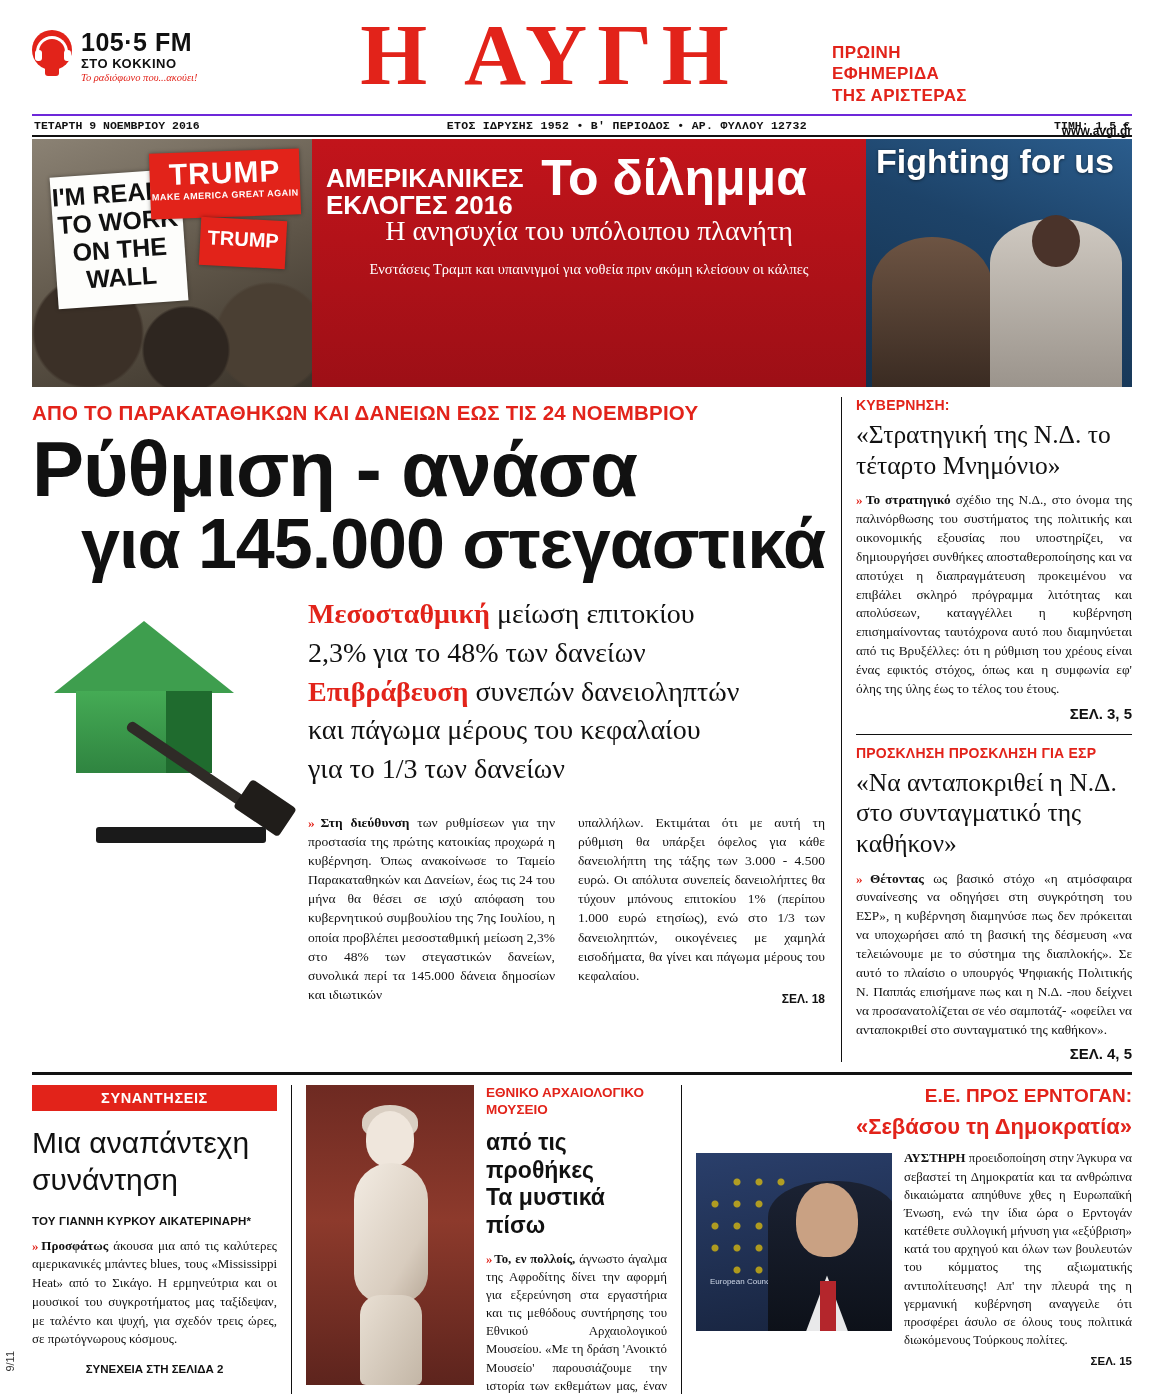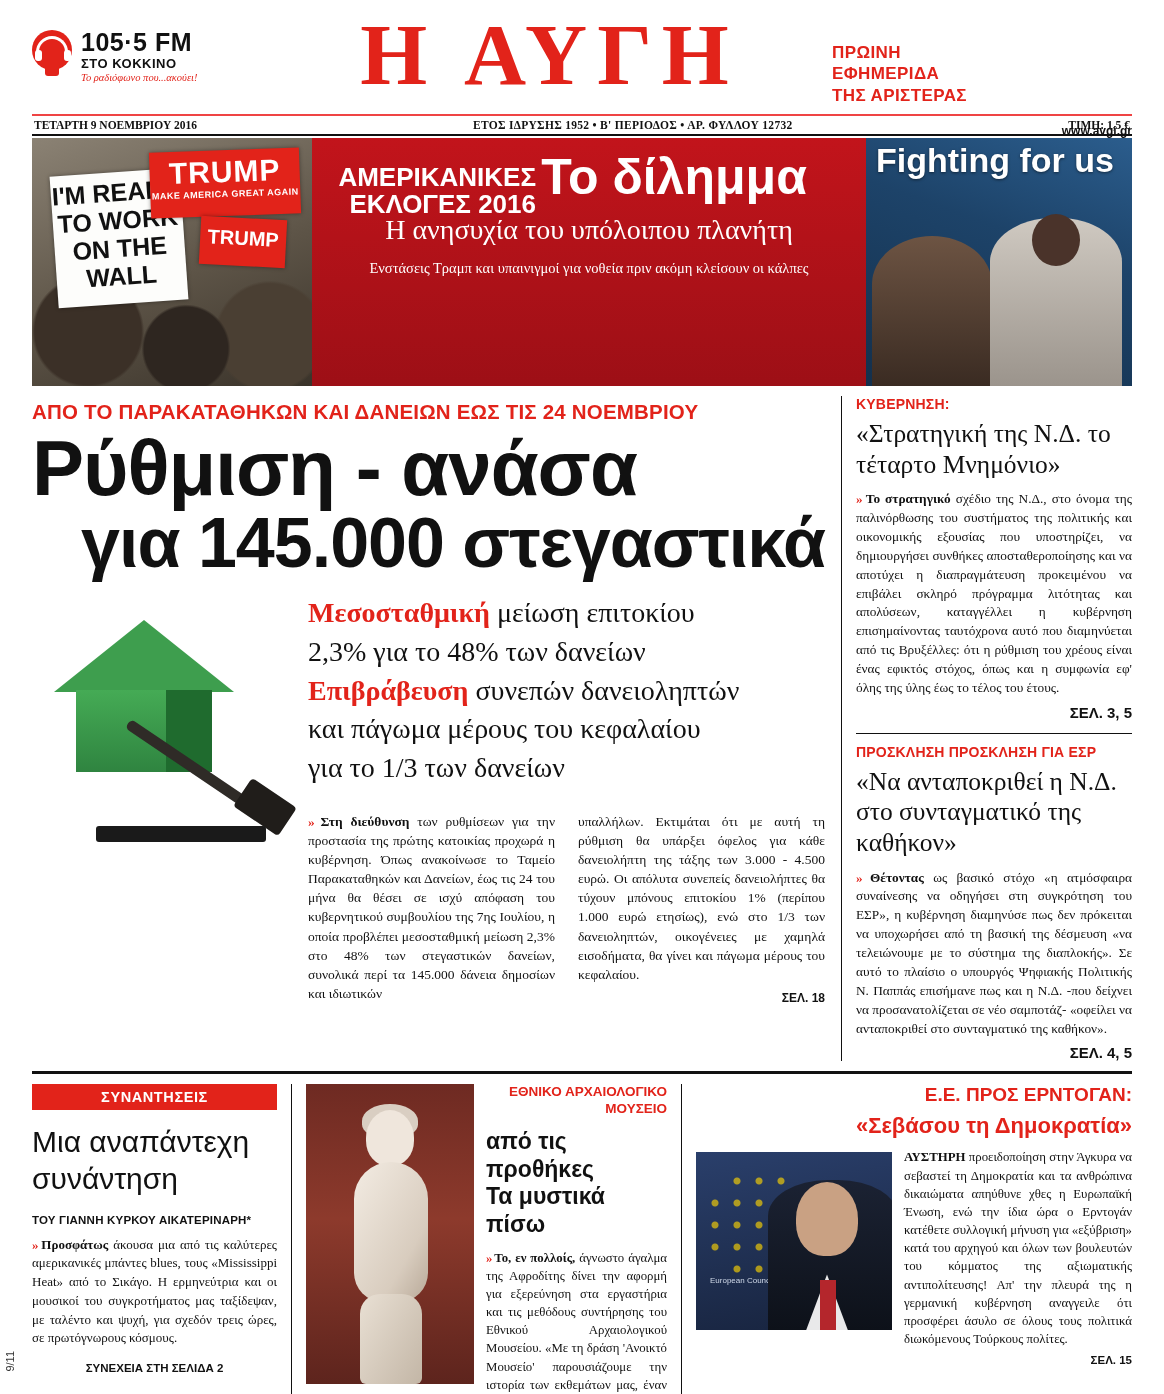--- a/index.html
+++ b/index.html
@@ -51,23 +51,23 @@
     color: #e2231a; font-size: 17px; line-height: 1.25; letter-spacing: .4px;
   }
   .website {
     font-family: "Liberation Sans", sans-serif; font-weight: bold;
     font-size: 12px; color: #111; text-align: right; margin-top: 18px;
   }
 
   
   .infobar {
     display: flex; justify-content: space-between; 
-    border-top: 2px solid #ef4444; border-bottom: 2px solid #111;
+    border-top: 2px solid #6d28d9; border-bottom: 2px solid #111;
     padding: 3px 2px; margin-top: 4px;
-    font-family: Liberation Serif, serif; font-size: 11.5px; font-weight: bold;
+    font-family: Liberation Mono, monospace; font-size: 11.5px; font-weight: bold;
   }
   .infobar .center { letter-spacing: .3px; }
 
   
   .banner { position: relative; height: 248px; margin-top: 2px; overflow: hidden; display: flex; }
   .banner-left { width: 280px; position: relative; background: #6a6256; overflow: hidden; }
   .banner-left .crowd {
     position: absolute; inset: 0;
     background:
       radial-gradient(circle at 20% 78%, #3b3027 0 18%, transparent 19%),
@@ -81,21 +81,21 @@
   }
   .sign-wall { left: 22px; top: 34px; width: 130px; height: 132px; transform: rotate(-4deg); font-size: 25px; line-height: 1.12; padding-top: 6px; }
   .sign-trump { left: 118px; top: 12px; width: 150px; height: 66px; background: #e2231a; color: #fff; font-size: 30px; letter-spacing: 1px; padding-top: 5px; transform: rotate(-2deg); }
   .sign-trump small { display:block; font-size: 9px; letter-spacing: .5px; }
   .sign-trump2 { left: 168px; top: 80px; width: 86px; height: 48px; background: #e2231a; color: #fff; font-size: 20px; padding-top: 9px; transform: rotate(3deg); }
 
   .banner-mid { flex: 1; background: linear-gradient(180deg,#c2141b 0%, #9d0f16 100%); position: relative; }
   .banner-mid .mid-inner { position: absolute; inset: 0; padding: 14px 18px 8px 18px; text-align: center; color: #fff; }
   .kicker-am {
     font-family: "Liberation Sans", sans-serif; font-weight: bold; color: #ffffff;
-    font-size: 26px; line-height: 1.05; text-align: right; width: 210px; position: absolute; left: 14px; top: 26px;
+    font-size: 26px; line-height: 1.05; text-align: left; width: 210px; position: absolute; left: 14px; top: 26px;
   }
   .headline-top1 {
     font-family: "Liberation Sans", sans-serif; font-weight: bold; font-size: 50px;
     line-height: 1; margin-left: 170px; text-align: center;
   }
   .headline-top2 {
     font-family: "Liberation Sans", sans-serif; font-weight: bold; font-size: 50px;
     line-height: 1.04; margin-top: 6px; text-align: center;
   }
   .headline-top3 {
@@ -196,21 +196,21 @@
   .b1-cont { font-family: "Liberation Sans", sans-serif; font-weight: bold; font-size: 11.5px; text-align: center; margin-top: 14px; }
 
   .statue-box { width: 168px; height: 300px; position: relative; background: linear-gradient(180deg,#6e2a22 0%, #8d3a2c 45%, #5d241d 100%); overflow: hidden; flex: none; }
   .statue { position: absolute; left: 26px; top: 26px; width: 118px; height: 274px; }
   .statue .head { position: absolute; left: 34px; top: 0; width: 48px; height: 56px; border-radius: 50% 50% 45% 45%; background: #efe6dc; }
   .statue .hair { position: absolute; left: 30px; top: -6px; width: 56px; height: 34px; border-radius: 50% 50% 40% 40%; background: #d9cec2; }
   .statue .torso { position: absolute; left: 22px; top: 52px; width: 74px; height: 140px; border-radius: 38px 38px 30px 30px; background: linear-gradient(120deg,#f3ece3 0%, #d8ccbe 70%, #b8a998 100%); }
   .statue .legs { position: absolute; left: 28px; top: 184px; width: 62px; height: 90px; border-radius: 20px 20px 6px 6px; background: linear-gradient(120deg,#e9e0d4 0%, #c3b6a6 100%); }
 
   .b2-text { flex: 1; }
-  .b2-kicker { font-family: "Liberation Sans", sans-serif; font-weight: bold; color: #e2231a; font-size: 13.5px; line-height: 1.25; text-align: right; }
+  .b2-kicker { font-family: "Liberation Sans", sans-serif; font-weight: bold; color: #e2231a; font-size: 13.5px; line-height: 1.25; }
   .b2-head { font-family: "Liberation Sans", sans-serif; font-weight: bold; font-size: 23px; line-height: 1.2; margin-top: 10px; }
   .b2-body { font-size: 12.8px; line-height: 1.42; margin-top: 10px; text-align: justify; }
 
   .b3-kicker { font-family: "Liberation Sans", sans-serif; font-weight: bold; color: #e2231a; font-size: 19px; text-align: right; }
   .b3-head { font-family: "Liberation Sans", sans-serif; font-weight: bold; color: #e2231a; font-size: 22px; text-align: right; margin-top: 7px; }
   .b3-flow { margin-top: 9px; }
   .erdogan-photo {
     float: left; width: 196px; height: 178px; margin: 4px 12px 6px 0;
     background: linear-gradient(170deg,#2a3f6b 0%, #17233d 100%); position: relative; overflow: hidden;
   }

